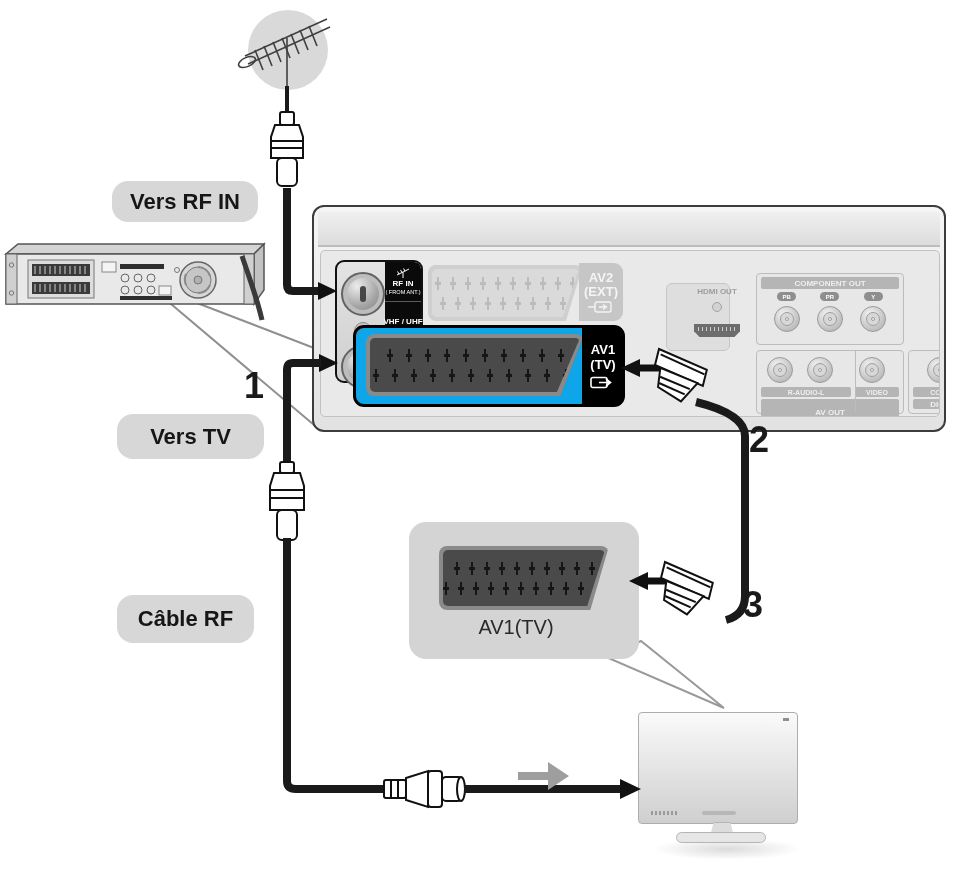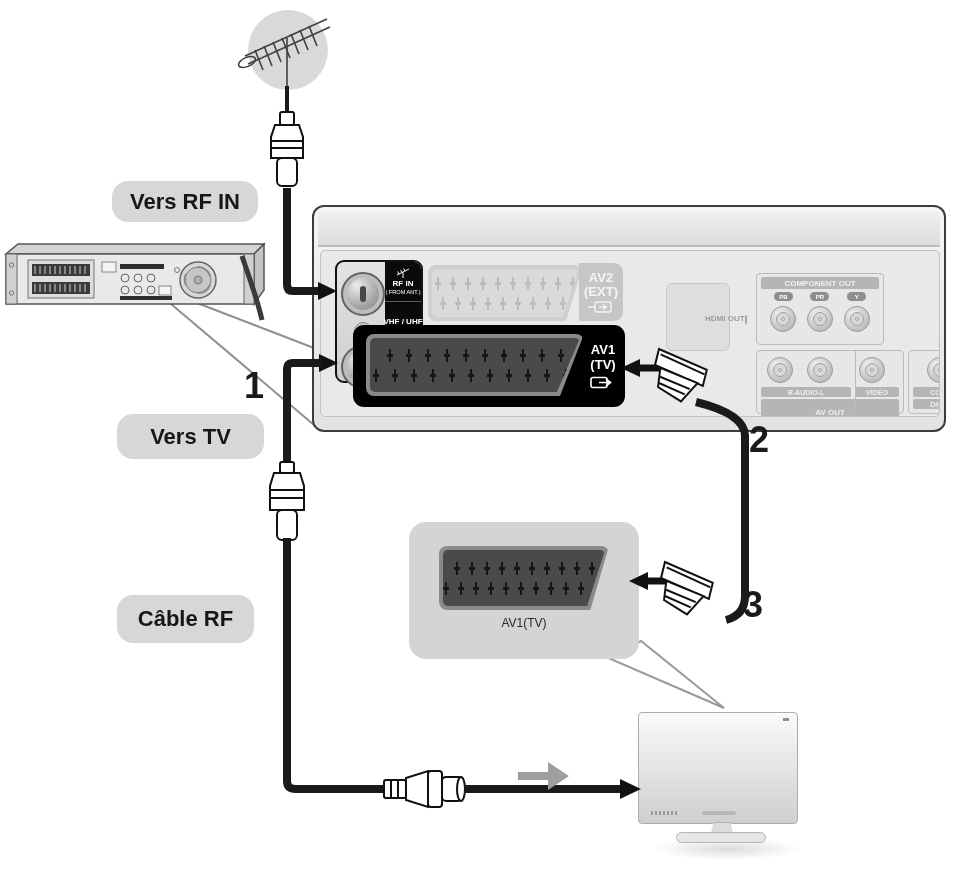--- a/index.html
+++ b/index.html
@@ -56,32 +56,32 @@
   .pin::before{content:"";position:absolute;left:2px;top:0;width:2px;height:100%;background:var(--pc);}
   .pin::after{content:"";position:absolute;left:0;top:5px;width:100%;height:3px;background:var(--pc);}
 
   .av2-scart{left:107px;top:14px;width:155px;height:56px;background:#cfcfcf;--pc:#bcbcbc;}
   .av2-scart .scart-face{background:#dadada;}
   .av2-scart .pins{gap:9px;}
   .av2-tab{position:absolute;left:258px;top:12px;width:44px;height:58px;background:#c6c6c6;
         border-radius:0 9px 9px 0;color:#f4f4f4;display:flex;flex-direction:column;
         align-items:center;justify-content:center;font-weight:bold;font-size:13px;line-height:1.1;}
 
-  .av1-block{position:absolute;left:32px;top:74px;width:272px;height:82px;background:#000000;
+  .av1-block{position:absolute;left:32px;top:74px;width:272px;height:82px;background:#0ea5e9;
         border:3px solid #000;border-radius:11px;box-sizing:border-box;}
   .av1-scart{left:10px;top:6px;width:218px;height:62px;background:#8a8a8a;--pc:#161616;}
   .av1-scart .scart-face{background:#4a4a4a;}
   .av1-scart .pins{gap:13px;}
   .av1-tab{position:absolute;left:226px;top:-1px;width:42px;height:78px;background:#000;
         border-radius:0 7px 7px 0;color:#fff;display:flex;flex-direction:column;
         align-items:center;justify-content:center;font-weight:bold;font-size:13px;line-height:1.15;}
 
   
   .hdmi{position:absolute;left:345px;top:32px;width:64px;height:68px;background:#dedede;
-        border:1px solid #c6c6c6;border-radius:6px;display:flex;flex-direction:row;
+        border:1px solid #c6c6c6;border-radius:6px;display:flex;flex-direction:column;
         align-items:center;box-sizing:border-box;padding-left:38px;}
   .hdmi-label{font-size:8px;color:#9d9d9d;font-weight:bold;margin-top:3px;white-space:nowrap;}
   .screw{width:8px;height:8px;border-radius:50%;border:1px solid #a5a5a5;background:#d2d2d2;margin-top:6px;}
   .hdmi-port{width:46px;height:13px;margin-top:12px;background:#6d6d6d;
         clip-path:polygon(0 0,100% 0,100% 55%,88% 100%,12% 100%,0 55%);position:relative;}
   .hdmi-port::after{content:"";position:absolute;left:4px;right:4px;top:3px;height:4px;
         background:repeating-linear-gradient(90deg,#cfcfcf 0 1px,transparent 1px 4px);}
 
   
   .cbox{position:absolute;border:1px solid #bcbcbc;border-radius:4px;background:#e7e7e7;box-sizing:border-box;}
@@ -96,22 +96,22 @@
         background:#efefef;border:1px solid #9e9e9e;box-sizing:border-box;}
   .jtag{min-width:15px;height:9px;padding:0 2px;border-radius:5px;background:#8e8e8e;color:#fff;
         font-size:6px;font-weight:bold;display:flex;align-items:center;justify-content:center;}
 
   
   .inset{position:absolute;left:409px;top:522px;width:230px;height:137px;background:#d4d4d4;
         border-radius:17px;z-index:2;}
   .inset-scart{left:30px;top:24px;width:170px;height:64px;background:#8a8a8a;--pc:#161616;}
   .inset-scart .scart-face{background:#4a4a4a;}
   .inset-scart .pins{gap:9px;}
-  .inset-label{position:absolute;left:30px;top:94px;width:170px;text-align:center;
-        font-size:12px;color:#2a2a2a;}
+  .inset-label{position:absolute;left:22px;top:94px;width:170px;text-align:center;
+        font-size:20px;color:#2a2a2a;}
 
   
   .tv{position:absolute;left:638px;top:712px;width:160px;height:112px;
       background:linear-gradient(#fafafa,#cfcfcf);border:1px solid #adadad;
       border-radius:4px;z-index:2;box-sizing:border-box;}
   .tv-screen{position:absolute;left:11px;top:10px;right:11px;bottom:21px;
       background:linear-gradient(135deg,#fdfdfd,#e7e7e7);border:1px solid #c2c2c2;
       display:flex;align-items:center;justify-content:center;}
   .tv-screen-label{font-size:30px;font-weight:bold;letter-spacing:3px;color:#2b2b2b;}
   .tv-dot{position:absolute;right:8px;top:5px;width:6px;height:3px;background:#8f8f8f;}
@@ -320,21 +320,21 @@
           </svg>
         </div>
       </div>
 
       <div class="hdmi">
         <div class="hdmi-label">HDMI OUT</div>
         <div class="screw"></div>
         <div class="hdmi-port"></div>
       </div>
 
-      <div class="cbox" style="left:435px;top:22px;width:128px;height:72px;">
+      <div class="cbox" style="left:435px;top:22px;width:148px;height:72px;">
         <div class="bar" style="margin:3px 4px 0 4px;height:12px;">COMPONENT OUT</div>
         <div style="display:flex;justify-content:space-around;margin:3px 8px 0 8px;">
           <span class="jtag">PB</span>
           <span class="jtag">PR</span>
           <span class="jtag">Y</span>
         </div>
         <div style="display:flex;justify-content:space-around;margin:5px 8px 0 8px;">
           <div class="jack"></div>
           <div class="jack"></div>
           <div class="jack"></div>

